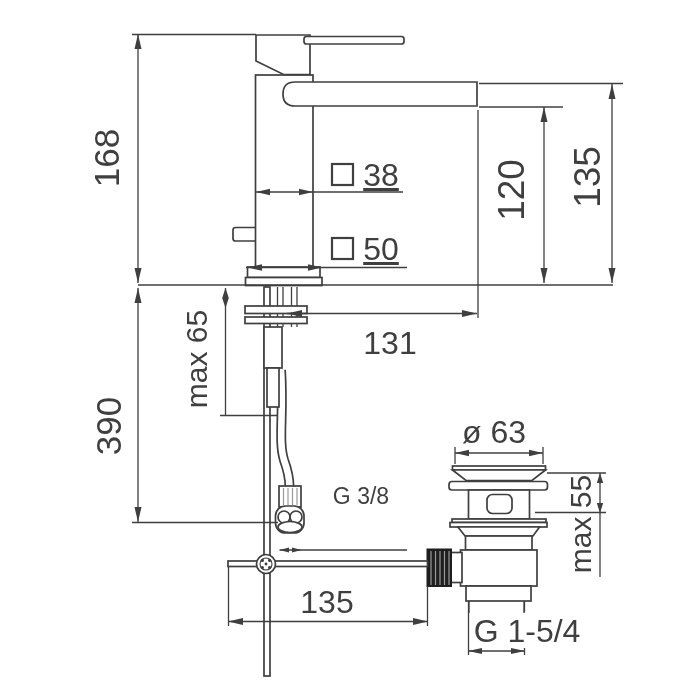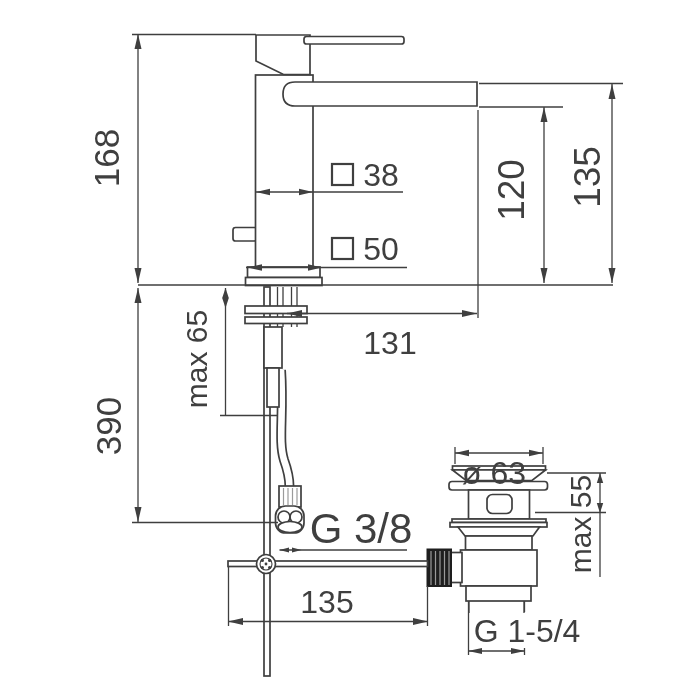--- a/index.html
+++ b/index.html
@@ -187,22 +187,22 @@
     <rect class="nofill" style="stroke-width:2.2px" x="332" y="164" width="21" height="21"></rect>
     <rect class="nofill" style="stroke-width:2.2px" x="332" y="238" width="21" height="21"></rect>
   </g>
 </svg>
 
 <div class="lbl rot" style="left:106px;top:158px;font-size:35px;">168</div>
 <div class="lbl rot" style="left:108px;top:426px;font-size:35px;">390</div>
 <div class="lbl rot" style="left:197px;top:359px;font-size:30px;">max 65</div>
 <div class="lbl rot" style="left:511px;top:190px;font-size:37px;">120</div>
 <div class="lbl rot" style="left:587px;top:177px;font-size:37px;">135</div>
-<div class="lbl" style="left:381px;top:175px;font-size:32px;">38</div>
-<div class="lbl" style="left:381px;top:249px;font-size:32px;">50</div>
+<div class="lbl" style="left:381px;top:175px;font-size:32px;text-decoration:underline;">38</div>
+<div class="lbl" style="left:381px;top:249px;font-size:32px;text-decoration:underline;">50</div>
 <div class="lbl" style="left:390px;top:343px;font-size:32px;">131</div>
-<div class="lbl" style="left:361px;top:529px;font-size:42px;text-align:center;">G 3/8</div>
+<div class="lbl" style="left:361px;top:496px;font-size:23px;text-align:center;">G 3/8</div>
 <div class="lbl" style="left:327px;top:602px;font-size:32px;">135</div>
-<div class="lbl" style="left:494px;top:432px;font-size:32px;margin-top:41px;">ø 63</div>
+<div class="lbl" style="left:494px;top:432px;font-size:32px;">ø 63</div>
 <div class="lbl rot" style="left:581px;top:524px;font-size:30px;">max 55</div>
 <div class="lbl" style="left:527px;top:631px;font-size:32px;">G 1-5/4</div>
 
 </div>
 
 </body></html>

